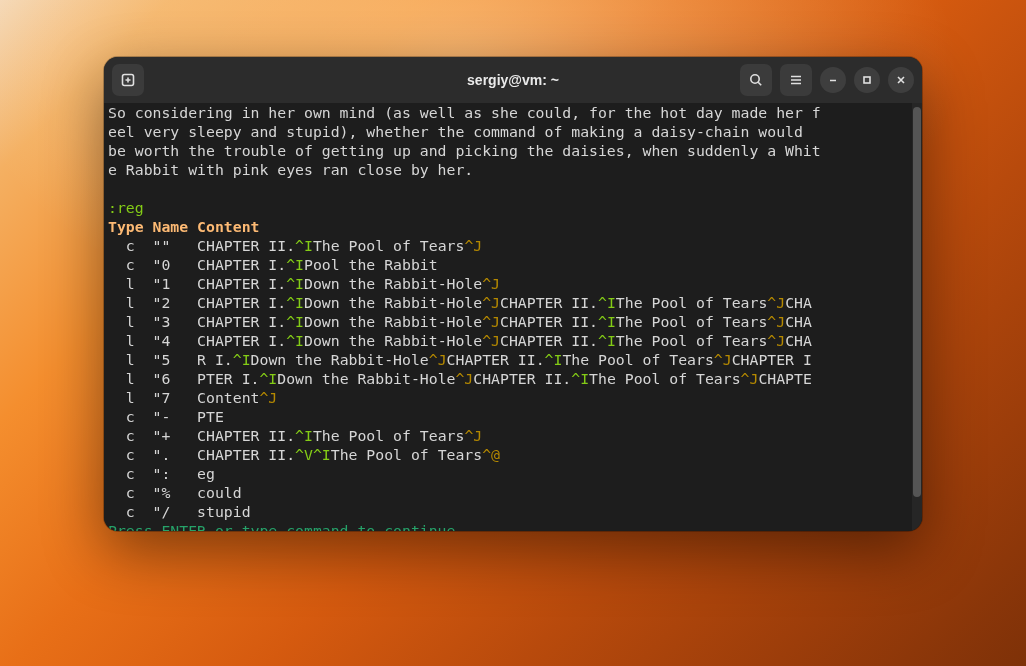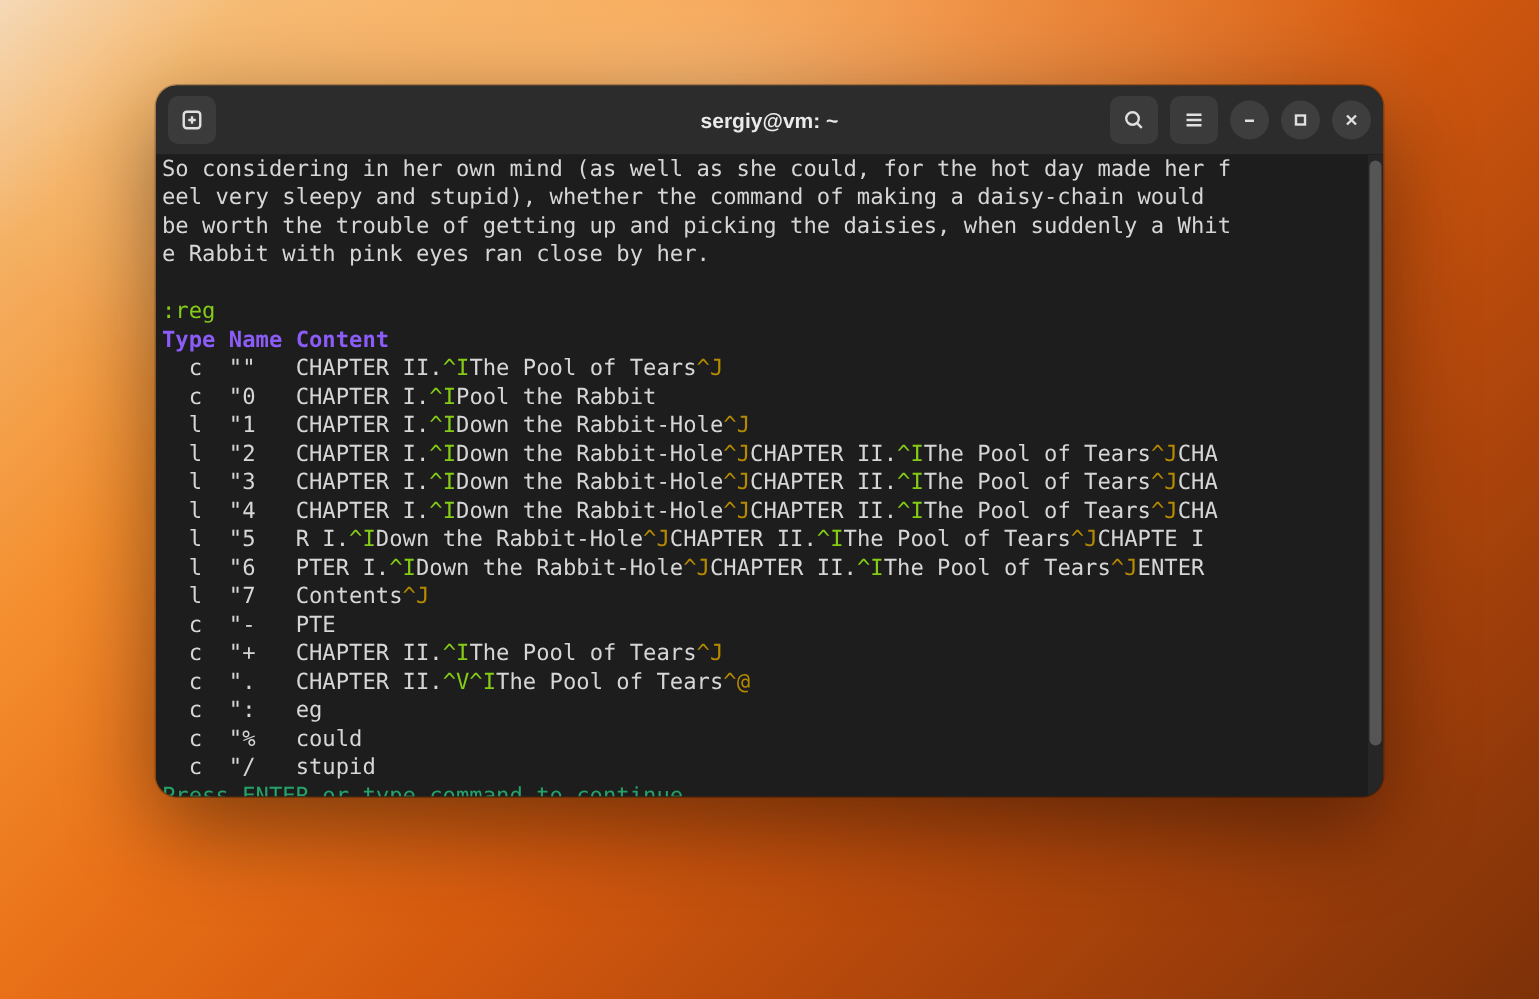--- a/index.html
+++ b/index.html
@@ -95,21 +95,21 @@
     position: absolute;
     left: 1px; right: 1px;
     top: 4px; bottom: 34px;
     background: #555;
     border-radius: 4px;
   }
 
   .c-cyan  { color: #84cc16; }
   .c-green { color: #26a269; }
   .c-yellow{ color: #b58900; }
-  .c-head  { color: #8b5cf6; font-weight: bold; }
+  .c-head  { color: #fdba74; font-weight: bold; }
 
   .reg-line { white-space: pre; }
 </style>
 </head>
 <body>
 
 <div class="window">
 
   <div class="titlebar">
     <div class="tb-left">
@@ -158,23 +158,23 @@
 e Rabbit with pink eyes ran close by her.</span>
 <span>&nbsp;</span>
 <span class="c-cyan">:reg</span>
 <span class="c-head">Type Name Content</span>
 <span class="reg-line">  c  ""   <span>CHAPTER II.</span><span class="c-cyan">^I</span><span>The Pool of Tears</span><span class="c-yellow">^J</span></span>
 <span class="reg-line">  c  "0   <span>CHAPTER I.</span><span class="c-cyan">^I</span><span>Pool the Rabbit</span></span>
 <span class="reg-line">  l  "1   <span>CHAPTER I.</span><span class="c-cyan">^I</span><span>Down the Rabbit-Hole</span><span class="c-yellow">^J</span></span>
 <span class="reg-line">  l  "2   <span>CHAPTER I.</span><span class="c-cyan">^I</span><span>Down the Rabbit-Hole</span><span class="c-yellow">^J</span><span>CHAPTER II.</span><span class="c-cyan">^I</span><span>The Pool of Tears</span><span class="c-yellow">^J</span><span>CHA</span></span>
 <span class="reg-line">  l  "3   <span>CHAPTER I.</span><span class="c-cyan">^I</span><span>Down the Rabbit-Hole</span><span class="c-yellow">^J</span><span>CHAPTER II.</span><span class="c-cyan">^I</span><span>The Pool of Tears</span><span class="c-yellow">^J</span><span>CHA</span></span>
 <span class="reg-line">  l  "4   <span>CHAPTER I.</span><span class="c-cyan">^I</span><span>Down the Rabbit-Hole</span><span class="c-yellow">^J</span><span>CHAPTER II.</span><span class="c-cyan">^I</span><span>The Pool of Tears</span><span class="c-yellow">^J</span><span>CHA</span></span>
-<span class="reg-line">  l  "5   <span>R I.</span><span class="c-cyan">^I</span><span>Down the Rabbit-Hole</span><span class="c-yellow">^J</span><span>CHAPTER II.</span><span class="c-cyan">^I</span><span>The Pool of Tears</span><span class="c-yellow">^J</span><span>CHAPTE I</span></span>
-<span class="reg-line">  l  "6   <span>PTER I.</span><span class="c-cyan">^I</span><span>Down the Rabbit-Hole</span><span class="c-yellow">^J</span><span>CHAPTER II.</span><span class="c-cyan">^I</span><span>The Pool of Tears</span><span class="c-yellow">^J</span><span>ENTER</span></span>
-<span class="reg-line">  l  "7   <span>Contents</span><span class="c-yellow">^J</span></span>
+<span class="reg-line">  l  "5   <span>R I.</span><span class="c-cyan">^I</span><span>Down the Rabbit-Hole</span><span class="c-yellow">^J</span><span>CHAPTER II.</span><span class="c-cyan">^I</span><span>The Pool of Tears</span><span class="c-yellow">^J</span><span>CHAPTER I</span></span>
+<span class="reg-line">  l  "6   <span>PTER I.</span><span class="c-cyan">^I</span><span>Down the Rabbit-Hole</span><span class="c-yellow">^J</span><span>CHAPTER II.</span><span class="c-cyan">^I</span><span>The Pool of Tears</span><span class="c-yellow">^J</span><span>CHAPTE</span></span>
+<span class="reg-line">  l  "7   <span>Content</span><span class="c-yellow">^J</span></span>
 <span class="reg-line">  c  "-   <span>PTE</span></span>
 <span class="reg-line">  c  "+   <span>CHAPTER II.</span><span class="c-cyan">^I</span><span>The Pool of Tears</span><span class="c-yellow">^J</span></span>
 <span class="reg-line">  c  ".   <span>CHAPTER II.</span><span class="c-cyan">^V^I</span><span>The Pool of Tears</span><span class="c-yellow">^@</span></span>
 <span class="reg-line">  c  ":   <span>eg</span></span>
 <span class="reg-line">  c  "%   <span>could</span></span>
 <span class="reg-line">  c  "/   <span>stupid</span></span>
 <span class="c-green">Press ENTER or type command to continue</span></div>
 
     <div class="scrollbar-track">
       <div class="scrollbar-thumb"></div>

